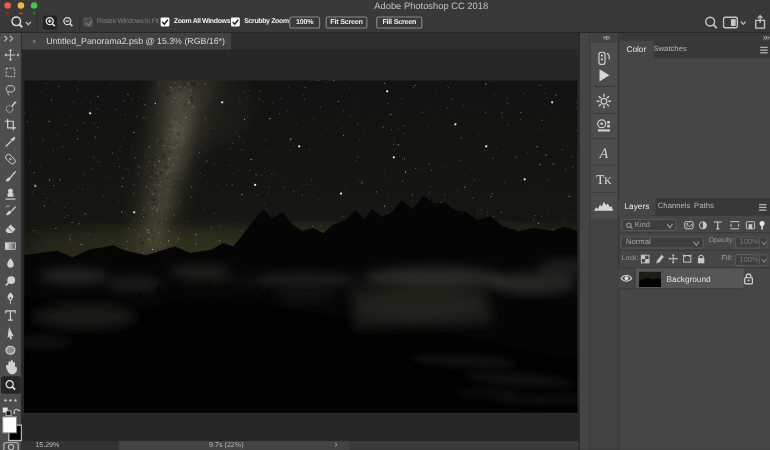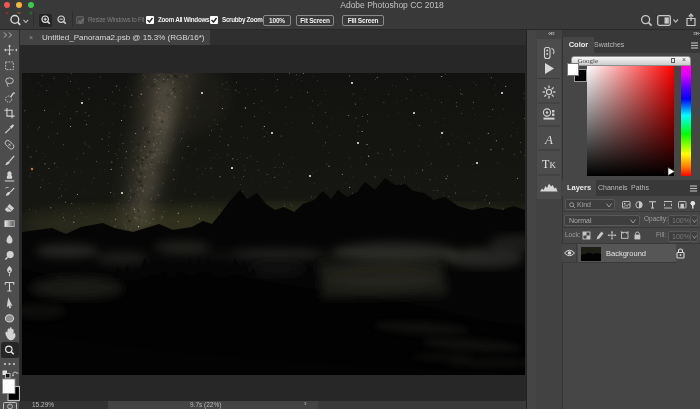--- a/index.html
+++ b/index.html
@@ -26,21 +26,21 @@
 #tab .x{color:#969696;margin:0 9px 0 9px;font-size:7px;}
 #statusbar{left:0;top:371px;width:506px;height:8px;background:#3a3a3a;font-size:6.5px;color:#b9b9b9;white-space:nowrap;}
 #zoomwell{left:0;top:0;width:88px;height:8px;background:#323232;line-height:7px;padding-left:12px;}
 #docinfo{left:88px;top:0;width:210px;height:8px;background:#434343;line-height:7px;}
 
 #gapstrip{left:526px;top:30px;width:10px;height:379px;background:#454545;border-left:1px solid #222;}
 #dock{left:536px;top:30px;width:26px;height:379px;background:#424242;}
 #dockbtns{left:1px;top:9px;width:24px;height:160px;background:#4c4c4c;}
 #panels{left:562px;top:30px;width:138px;height:379px;background:#464646;border-left:1px solid #353535;}
 .ptabrow{left:0;width:138px;height:16px;background:#383838;}
-.ptab{top:0;height:16px;background:#464646;color:#ececec;font-size:7.5px;font-weight:bold;text-align:center;white-space:nowrap;}
+.ptab{top:0;height:16px;background:#464646;color:#ececec;font-size:7.5px;font-weight:normal;text-align:center;white-space:nowrap;}
 .ptxt{color:#b9b9b9;font-size:7px;line-height:16px;white-space:nowrap;}
 .phead{left:0;top:0;width:138px;height:7px;background:#383838;color:#b0b0b0;}
 .well{background:#3e3e3e;border:1px solid #585858;border-radius:2px;color:#a2a2a2;font-size:7px;white-space:nowrap;}
 .lbl{font-size:6.5px;color:#9c9c9c;white-space:nowrap;}
 </style></head>
 <body>
 <div id="app">
 
 <div class="abs" id="topbar">
   <div class="abs" id="title">Adobe Photoshop CC 2018</div>
@@ -1518,39 +1518,20 @@
     <div class="abs ptxt" style="left:31px;">Swatches</div>
     <svg class="abs" style="left:128px;top:5px;" width="7" height="7" viewBox="0 0 7 7">
           <g fill="#b2b2b2">
             <rect x="0" y="0.4" width="7" height="1.2"></rect>
             <rect x="0" y="2.9" width="7" height="1.2"></rect>
             <rect x="0" y="5.4" width="7" height="1.2"></rect>
           </g>
         </svg>
   </div>
 
-  <div class="abs" style="left:0;top:23px;width:138px;height:127px;background:#464646;">
-
-    <div class="abs" style="left:8px;top:2.5px;width:120px;height:10px;background:linear-gradient(#f7f7f7,#cccccc);border:1px solid #8f8f8f;border-radius:3px 3px 0 0;">
-      <span style="position:absolute;left:5.5px;top:0.5px;font-family:'Liberation Serif',serif;font-size:7px;color:#3a3a3a;">Google</span>
-      <span style="position:absolute;right:15px;top:1.5px;width:4.5px;height:4.5px;border:1px solid #5a5a5a;"></span>
-      <span style="position:absolute;right:4px;top:-0.5px;font-size:7px;color:#4a4a4a;">×</span>
-    </div>
-
-    <div class="abs" style="left:24px;top:12.5px;width:86.5px;height:110px;background:linear-gradient(to bottom,rgba(0,0,0,0),#000),linear-gradient(to right,#fff,#f00);"></div>
-
-    <div class="abs" style="left:118px;top:12.5px;width:9.5px;height:110px;background:linear-gradient(to bottom,#ff00e0 0%,#e000ff 8%,#5500ff 20%,#0000ff 30%,#00ffff 45%,#00ff00 62%,#ffff00 80%,#ff7700 92%,#ff0000 100%);"></div>
-
-    <svg class="abs" style="left:104px;top:114px;" width="9" height="9" viewBox="0 0 9 9">
-          <path d="M1,0.5 L8,4.5 L1,8.5 z" fill="#fff" stroke="#333" stroke-width="0.7"></path>
-        </svg>
-
-    <div class="abs" style="left:11px;top:15.5px;width:12.5px;height:13px;background:#000;border:1.5px solid #999;"></div>
-    <div class="abs" style="left:4px;top:10px;width:11.5px;height:12.5px;background:#fff;border:1px solid #777;"></div>
-  </div>
 </div>
 
 <div class="abs" style="left:562px;top:180px;width:138px;height:229px;">
 
   <div class="abs ptabrow" style="top:0;">
     <div class="abs ptab" style="left:0;width:34px;line-height:16px;">Layers</div>
     <div class="abs ptxt" style="left:36px;">Channels</div>
     <div class="abs ptxt" style="left:69px;">Paths</div>
     <svg class="abs" style="left:128px;top:5px;" width="7" height="7" viewBox="0 0 7 7">
           <g fill="#b2b2b2">

